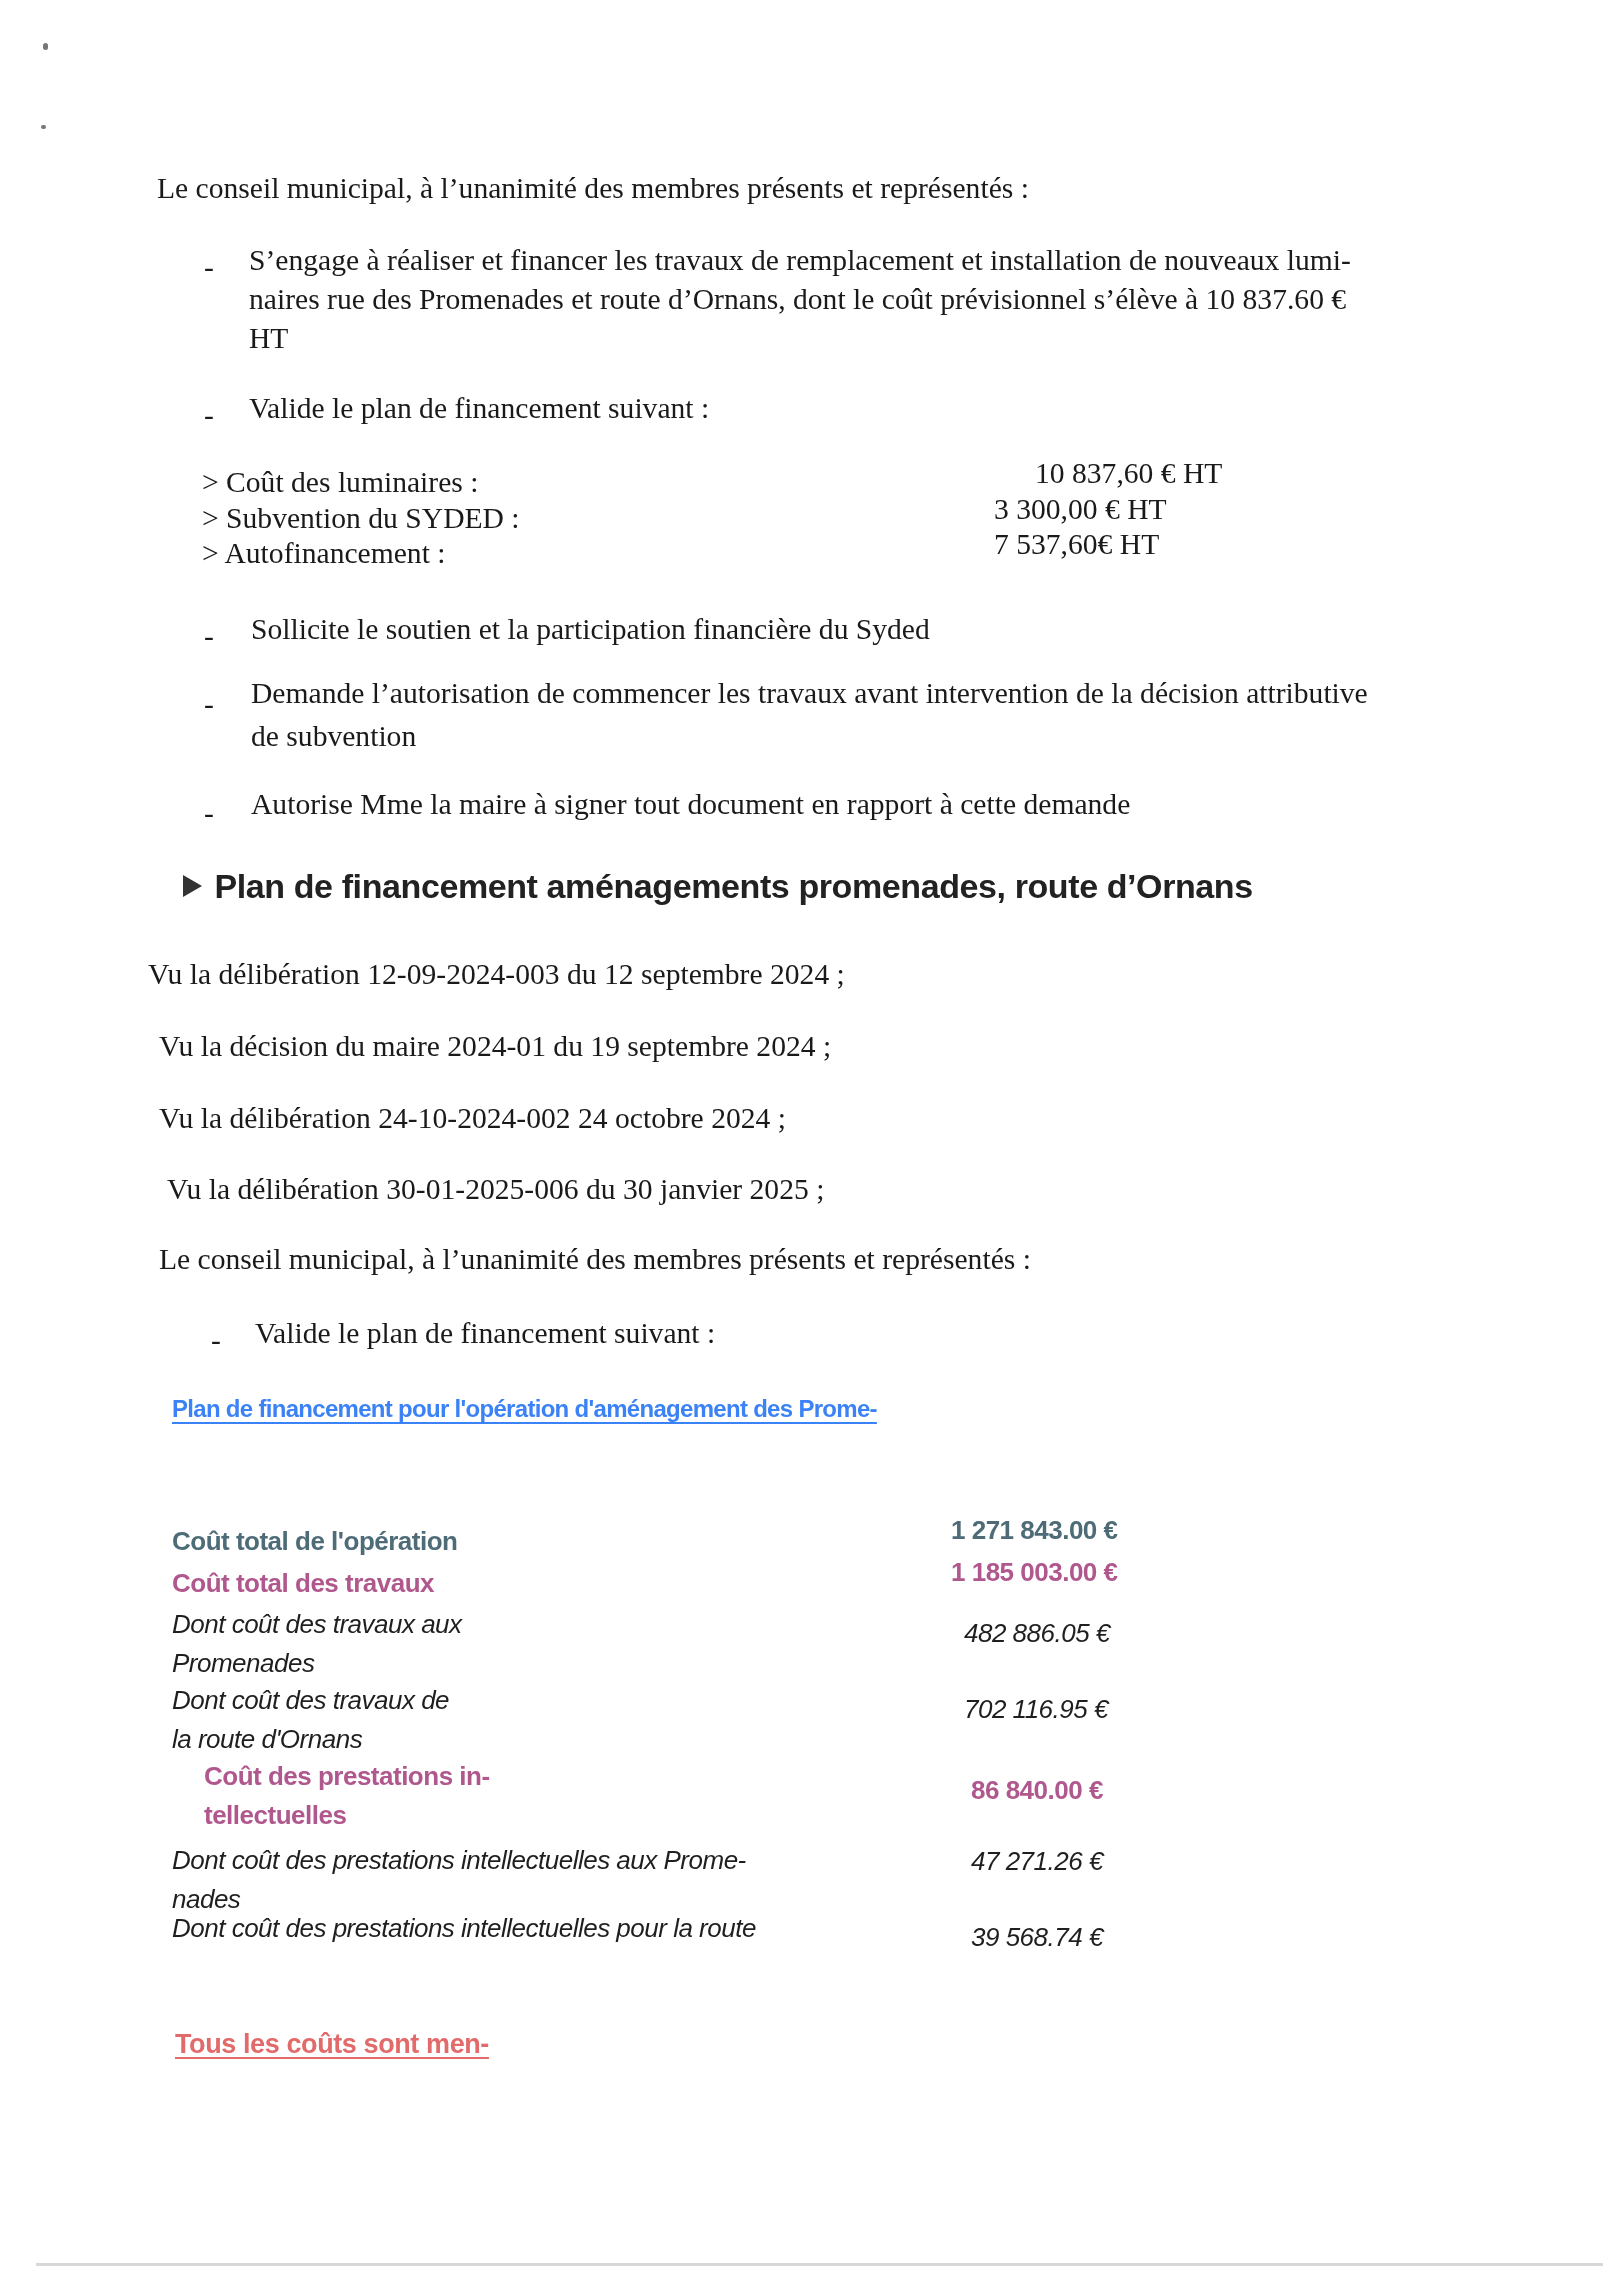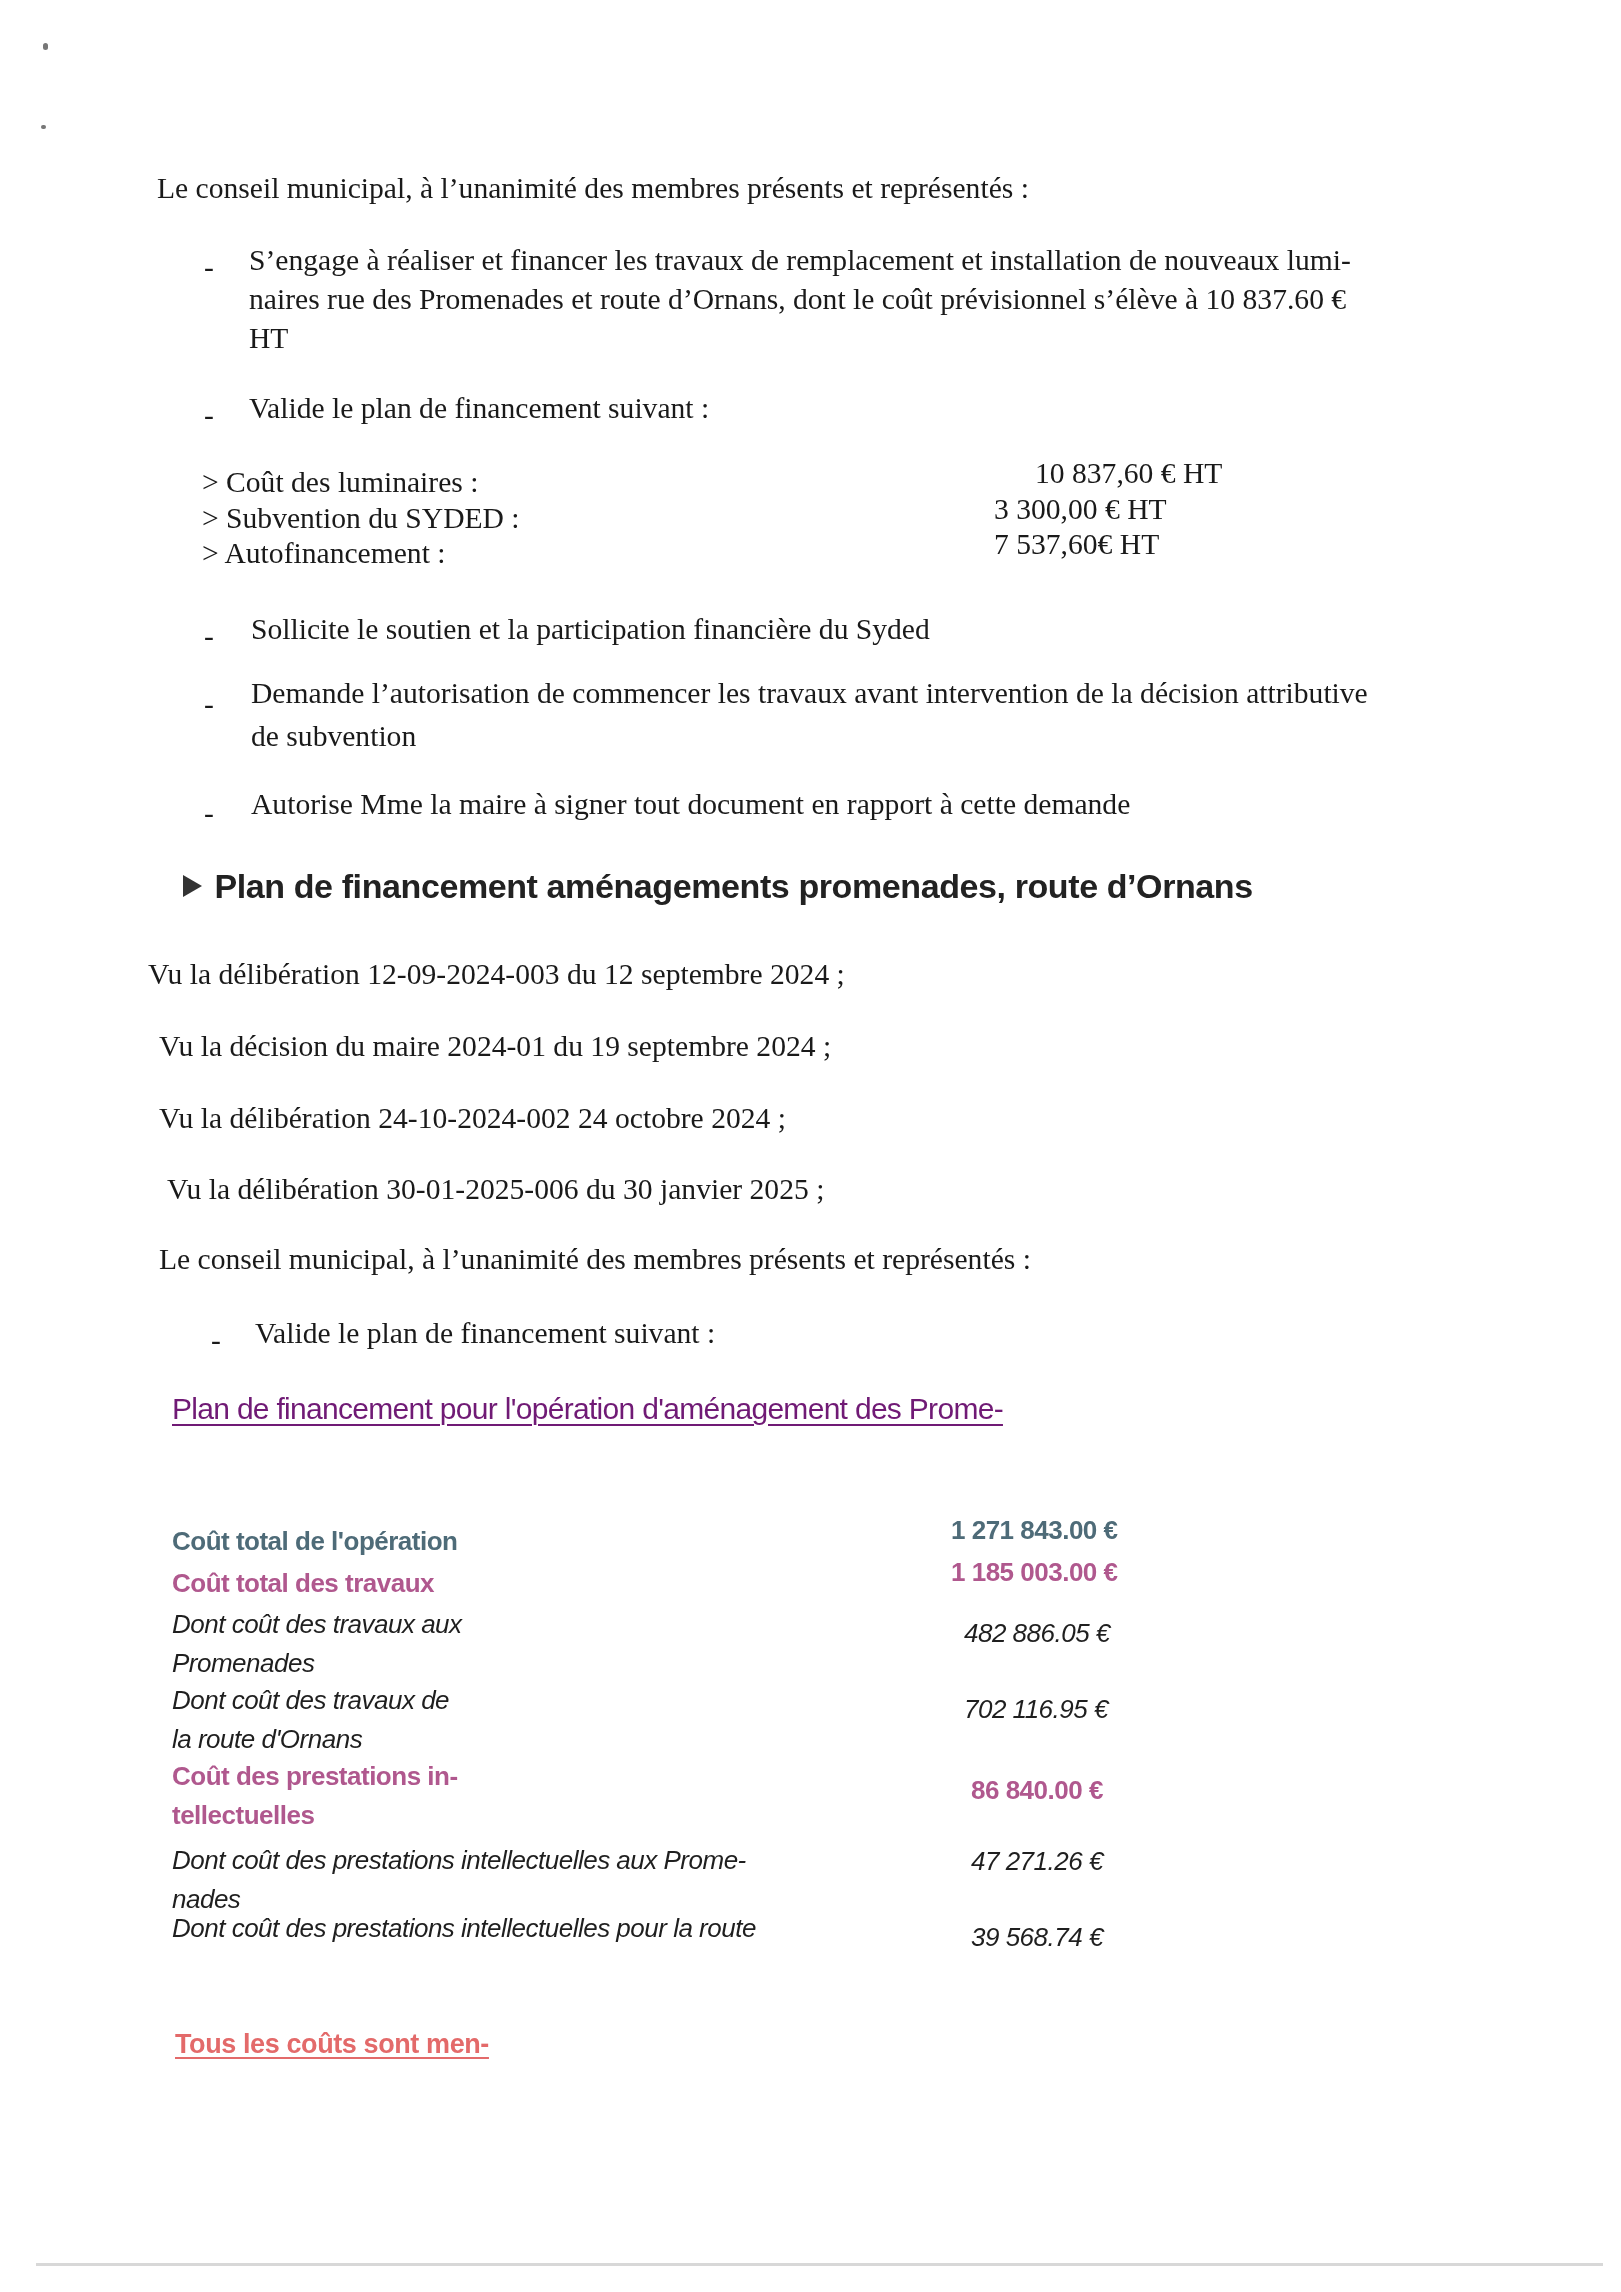--- a/index.html
+++ b/index.html
@@ -7,21 +7,21 @@
     .serif { font-family: "Liberation Serif", "DejaVu Serif", serif; font-size: 29.6px; }
     .abs { position: absolute; white-space: nowrap; }
 
     .scan-dot { position: absolute; background: #777; border-radius: 2.7px; }
 
     .bullet-dash { position: absolute; font-family: "Liberation Serif", serif; font-size: 29.6px; }
 
     .section-heading { font-family: "Liberation Sans", "DejaVu Sans", sans-serif; font-weight: bold; font-size: 34px; color: #222; letter-spacing: -0.4px; }
     .arrow-icon { display: inline-block; width: 0; height: 0; border-top: 11.6px solid transparent; border-bottom: 11.6px solid transparent; border-left: 19.7px solid #333; margin-right: 12.5px; vertical-align: middle; position: relative; top: -2.7px; }
 
-    .plan-title { font-family: "Liberation Sans", "DejaVu Sans", sans-serif; font-weight: normal; font-size: 30px; color: #701a75; text-decoration: underline; text-decoration-thickness: 1.8px; text-underline-offset: 4.5px; letter-spacing: -0.7px; line-height: 47px; }
+    .plan-title { font-family: "Liberation Sans", "DejaVu Sans", sans-serif; font-weight: bold; font-size: 24px; color: #3b82f6; text-decoration: underline; text-decoration-thickness: 1.8px; text-underline-offset: 4.5px; letter-spacing: -0.7px; line-height: 47px; }
 
     .tbl-row { position: absolute; left: 172px; width: 985px; font-family: "Liberation Sans", "DejaVu Sans", sans-serif; font-size: 26px; letter-spacing: -0.5px; }
     .tbl-row .lbl { position: absolute; left: 0; line-height: 39px; white-space: normal; }
     .tbl-row .val { position: absolute; white-space: nowrap; }
     .teal { color: #4e6b78; font-weight: bold; }
     .pink { color: #b0588e; font-weight: bold; }
     .ital { color: #1f1f1f; font-style: italic; }
 
     .footer-note { font-family: "Liberation Sans", "DejaVu Sans", sans-serif; font-weight: bold; font-size: 27px; color: #e36a6a; text-decoration: underline; text-underline-offset: 3.6px; letter-spacing: -0.4px; }
 
@@ -103,21 +103,21 @@
     <span class="val" style="left:792px;top:12.5px;">482 886.05 €</span>
   </div>
   <div class="tbl-row ital" style="top:1681px;">
     <span class="lbl" style="top:0;">
       <div>Dont coût des travaux de</div>
       <div>la route d'Ornans</div>
     </span>
     <span class="val" style="left:792px;top:12.5px;">702 116.95 €</span>
   </div>
   <div class="tbl-row pink" style="top:1757px;">
-    <span class="lbl" style="top:0;">
+    <span class="lbl" style="top:0;margin-left:32px;">
       <div>Coût des prestations in-</div>
       <div>tellectuelles</div>
     </span>
     <span class="val" style="left:799px;top:18px;">86 840.00 €</span>
   </div>
   <div class="tbl-row ital" style="top:1833px;">
     <span class="lbl" style="top:8px;">
       <div>Dont coût des prestations intellectuelles aux Prome-</div>
       <div>nades</div>
     </span>

